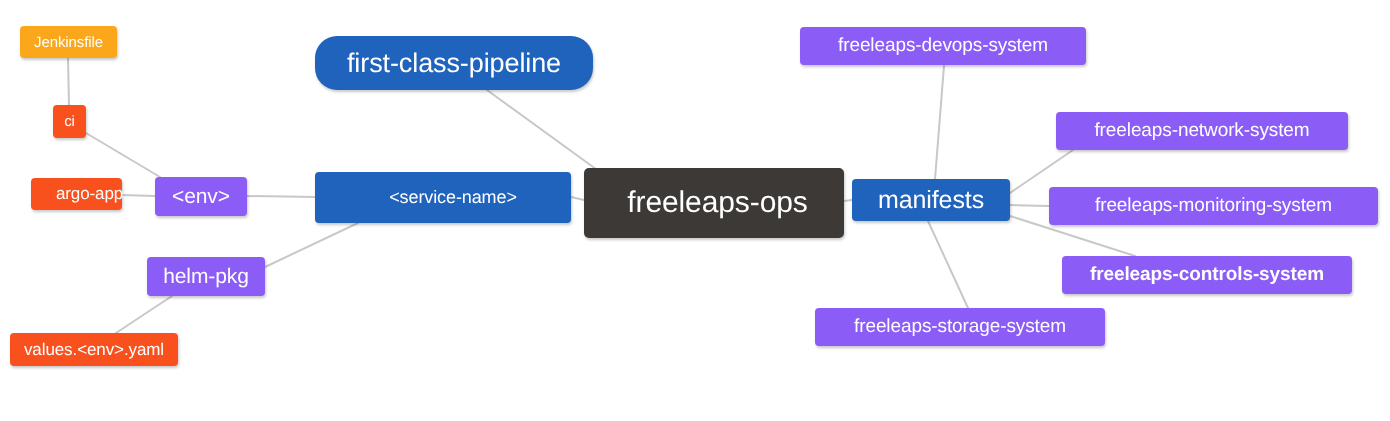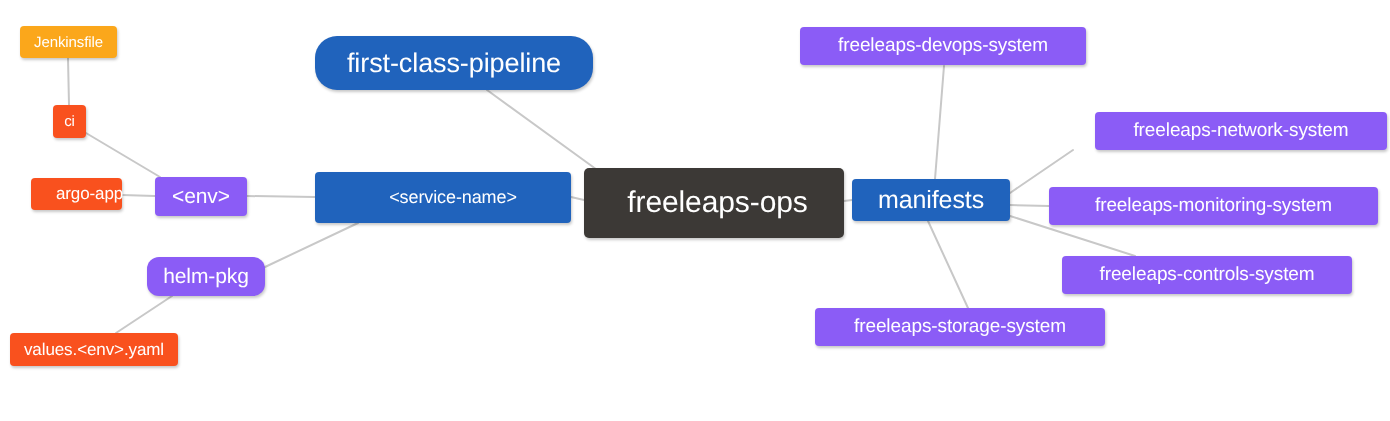--- a/index.html
+++ b/index.html
@@ -77,33 +77,33 @@
       </div>
       <div class="node node-blue" style="left: 315px; top: 36px; width: 278px; height: 54px; font-size: 27px; border-radius: 22px;">
         <span>first-class-pipeline</span>
       </div>
       <div class="node node-blue" style="left: 852px; top: 179px; width: 158px; height: 42px; font-size: 25px;">
         <span>manifests</span>
       </div>
       <div class="node node-green" style="left: 155px; top: 177px; width: 92px; height: 39px; font-size: 21px;">
         <span>&lt;env&gt;</span>
       </div>
-      <div class="node node-green" style="left: 147px; top: 257px; width: 118px; height: 39px; font-size: 21px; border-radius: 12px;">
+      <div class="node node-green" style="left: 147px; top: 257px; width: 118px; height: 39px; font-size: 21px;">
         <span>helm-pkg</span>
       </div>
       <div class="node node-green" style="left: 800px; top: 27px; width: 286px; height: 38px; font-size: 19px;">
         <span>freeleaps-devops-system</span>
       </div>
-      <div class="node node-green" style="left: 1056px; top: 112px; width: 292px; height: 38px; font-size: 19px; margin-left: 39px;">
+      <div class="node node-green" style="left: 1056px; top: 112px; width: 292px; height: 38px; font-size: 19px;">
         <span>freeleaps-network-system</span>
       </div>
       <div class="node node-green" style="left: 1049px; top: 187px; width: 329px; height: 38px; font-size: 19px;">
         <span>freeleaps-monitoring-system</span>
       </div>
-      <div class="node node-green" style="left: 1062px; top: 256px; width: 290px; height: 38px; font-size: 19px;">
+      <div class="node node-green" style="left: 1062px; top: 256px; width: 290px; height: 38px; font-size: 19px; font-weight: bold;">
         <span>freeleaps-controls-system</span>
       </div>
       <div class="node node-green" style="left: 815px; top: 308px; width: 290px; height: 38px; font-size: 19px;">
         <span>freeleaps-storage-system</span>
       </div>
       <div class="node node-red" style="left: 53px; top: 105px; width: 33px; height: 33px; font-size: 15px;">
         <span>ci</span>
       </div>
       <div class="node node-red" style="left: 31px; top: 178px; width: 91px; height: 32px; font-size: 17px; padding-left: 26px;">
         <span>argo-app</span>

